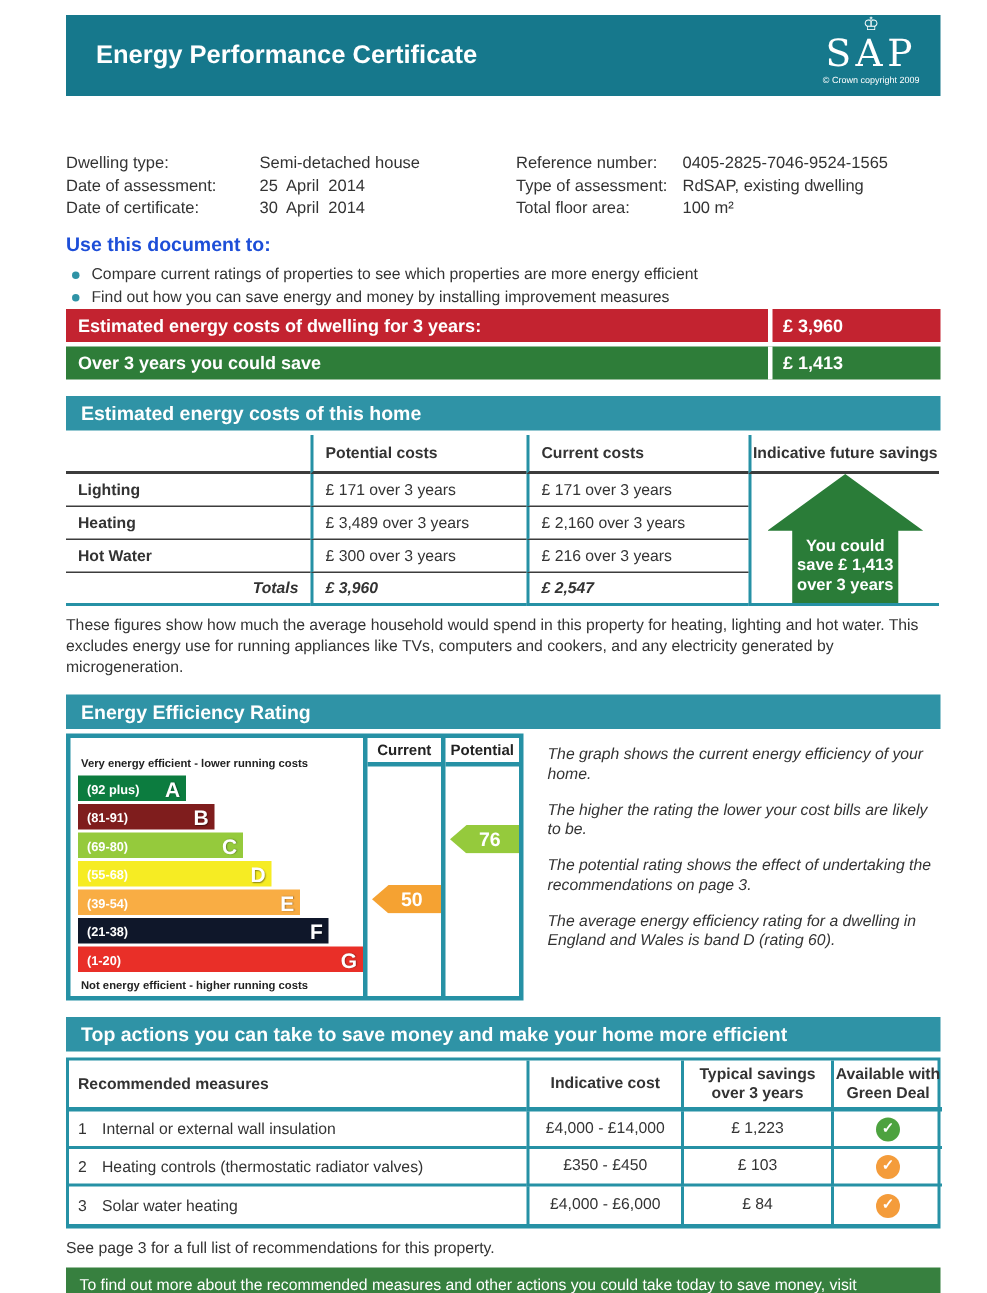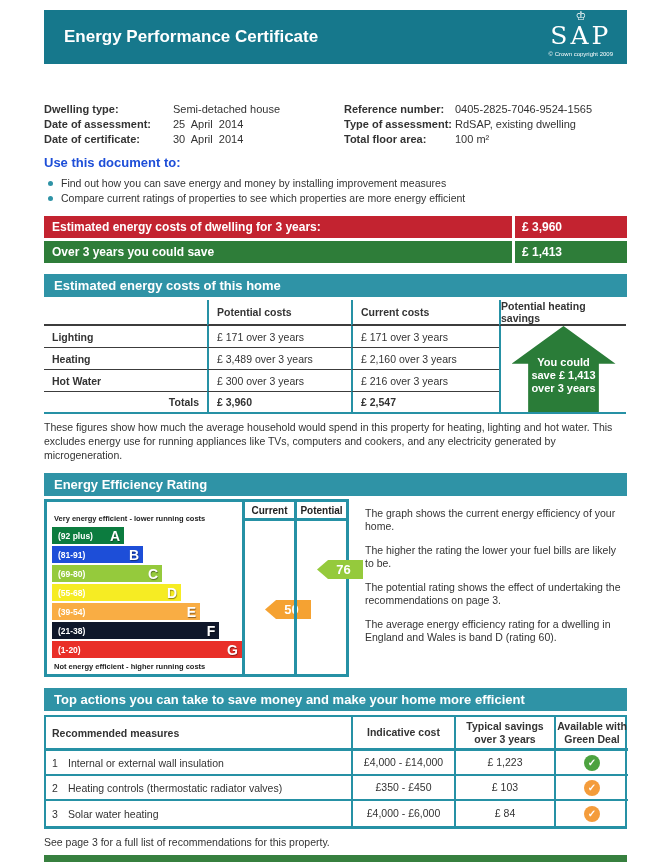--- a/index.html
+++ b/index.html
@@ -28,79 +28,79 @@
   .sap-text{font-family:"DejaVu Serif", serif;font-size:25px;letter-spacing:3px;line-height:30px;position:relative;display:inline-block;padding-top:7px;}
   .sap-crown{position:absolute;top:-3px;left:50%;transform:translateX(-50%);font-size:12px;line-height:10px;}
   .sap-copy{font-size:6px;line-height:7px;}
 
   
   .prop-grid{display:flex;margin-bottom:8px;}
   .prop-col{font-size:11px;line-height:15px;}
   .prop-col.left{width:300px;}
   .prop-col.right{flex:1;}
   .prop-row{display:flex;}
-  .prop-label{font-weight:bold;}
+  .prop-label{font-weight:normal;}
   .left .prop-label{width:129px;}
   .right .prop-label{width:111px;}
   .prop-value{white-space:pre;}
 
   
   .use-heading{color:#1d4ed8;font-weight:bold;font-size:13px;margin:4px 0 6px 0;}
   .bullet-row{display:flex;align-items:flex-start;font-size:10.5px;line-height:15px;margin-left:4px;}
   .dot{width:5px;height:5px;border-radius:50%;background:var(--section-teal);margin:5px 8px 0 0;flex:none;}
 
   
-  .banners{margin-top:10px;}
+  .banners{}
   .cost-banner{display:flex;height:22px;margin-bottom:3px;color:#fff;font-weight:bold;font-size:12px;}
   .cost-banner .lbl{flex:1;display:flex;align-items:center;padding-left:8px;}
   .cost-banner .val{width:115px;display:flex;align-items:center;padding-left:7px;border-left:3px solid #fff;}
 
   
   .section-bar{background:var(--section-teal);color:#fff;font-weight:bold;font-size:13px;height:23px;display:flex;align-items:center;padding-left:10px;margin-top:11px;}
 
   
   .costs-table{display:grid;grid-template-columns:163px 144px 148px 127px;grid-template-rows:26px 22px 22px 22px 22px;margin-top:3px;font-size:10.5px;}
   .ct-cell{display:flex;align-items:center;padding-left:8px;}
   .ct-head{font-weight:bold;border-bottom:2px solid var(--dark-line);}
   .cb{border-left:2px solid var(--line-teal);}
   .ct-row{border-bottom:1px solid var(--dark-line);}
   .ct-label{font-weight:bold;}
-  .ct-total{border-bottom:2px solid var(--line-teal);font-weight:bold;}
+  .ct-total{border-bottom:2px solid var(--line-teal);font-weight:bold;font-style:italic;}
   .ct-total.lblcell{justify-content:flex-end;padding-right:8px;}
   .ct-savings{grid-row:2 / span 4;grid-column:4;border-bottom:2px solid var(--line-teal);display:flex;align-items:center;justify-content:center;padding:0;}
   .ct-head.center{justify-content:center;padding-left:0;}
   .house-arrow{
     width:104px;height:86px;
     clip-path:polygon(50% 0%, 100% 44%, 84% 44%, 84% 100%, 16% 100%, 16% 44%, 0% 44%);
     color:#fff;font-weight:bold;font-size:11px;line-height:13px;
     display:flex;flex-direction:column;align-items:center;justify-content:flex-end;
-    padding-bottom:17px;text-align:center;
+    padding-bottom:5px;text-align:center;
   }
   .costs-note{font-size:10.5px;line-height:14px;margin-top:6px;}
 
   
   .rating-wrap{display:flex;margin-top:3px;}
   .chart{width:305px;flex:none;border:3px solid var(--line-teal);height:178px;display:flex;}
   .chart-left{flex:1;display:flex;flex-direction:column;padding:0 0 3px 5px;}
   .caption{font-size:7.5px;font-weight:bold;color:#222;}
   .caption.top{margin:12px 0 4px 2px;}
   .caption.bottom{margin:4px 0 0 2px;}
   .bands{display:flex;flex-direction:column;gap:2px;}
   .band{height:17px;display:flex;align-items:center;color:#fff;font-weight:bold;font-size:8.5px;padding-left:6px;}
   .band .letter{margin-left:auto;font-size:14px;padding-right:4px;text-shadow:0.5px 0.5px 1px rgba(0,0,0,0.45);}
   .chart-col{width:52px;flex:none;border-left:3px solid var(--line-teal);position:relative;}
   .col-head{height:19px;border-bottom:3px solid var(--line-teal);display:flex;align-items:center;justify-content:center;font-weight:bold;font-size:10px;color:#222;}
   .rating-arrow{
-    position:absolute;left:20px;width:46px;height:19px;
+    position:absolute;left:3px;width:46px;height:19px;
     clip-path:polygon(0 50%, 24% 0, 100% 0, 100% 100%, 24% 100%);
     color:#fff;font-weight:bold;font-size:13px;
     display:flex;align-items:center;justify-content:center;padding-left:7px;
   }
   .rating-notes{flex:1;padding-left:16px;font-size:10.5px;line-height:13px;}
-  .rating-notes p{margin-bottom:11px;}
+  .rating-notes p{margin-bottom:11px;font-style:italic;}
   .rating-notes p:first-child{margin-top:8px;}
 
   
   .actions-table{
     display:grid;grid-template-columns:305px 103px 100px 74px;grid-template-rows:34px 25px 25px 25px;
     border:2px solid var(--line-teal);border-bottom-width:3px;margin-top:4px;font-size:10.5px;
   }
   .at-cell{display:flex;align-items:center;}
   .at-head{font-weight:bold;border-bottom:3px solid var(--line-teal);}
   .at-head.first{padding-left:6px;}
@@ -158,44 +158,44 @@
       <div class="prop-row">
         <span class="prop-label">Total floor area:</span>
         <span class="prop-value">100 m²</span>
       </div>
     </div>
   </div>
 
   <div class="use-heading">Use this document to:</div>
   <div class="bullet-row">
     <span class="dot"></span>
-    <span>Find out how you can save energy and money by installing improvement measures</span>
+    <span>Compare current ratings of properties to see which properties are more energy efficient</span>
   </div>
   <div class="bullet-row">
     <span class="dot"></span>
-    <span>Compare current ratings of properties to see which properties are more energy efficient</span>
+    <span>Find out how you can save energy and money by installing improvement measures</span>
   </div>
 
   <div class="banners">
     <div class="cost-banner" style="background: rgb(195, 35, 48);">
       <span class="lbl">Estimated energy costs of dwelling for 3 years:</span>
       <span class="val">£ 3,960</span>
     </div>
     <div class="cost-banner" style="background: rgb(46, 125, 57);">
       <span class="lbl">Over 3 years you could save</span>
       <span class="val">£ 1,413</span>
     </div>
   </div>
 
   <div class="section-bar">Estimated energy costs of this home</div>
   <div class="costs-table">
     <div class="ct-cell ct-head"></div>
     <div class="ct-cell ct-head cb">Potential costs</div>
     <div class="ct-cell ct-head cb">Current costs</div>
-    <div class="ct-cell ct-head cb center">Potential heating savings</div>
+    <div class="ct-cell ct-head cb center">Indicative future savings</div>
 
     <div class="ct-cell ct-row ct-label">Lighting</div>
     <div class="ct-cell ct-row cb">£ 171 over 3 years</div>
     <div class="ct-cell ct-row cb">£ 171 over 3 years</div>
     <div class="ct-cell ct-savings cb">
       <div class="house-arrow" style="background: rgb(42, 124, 56);">
         <span>You could</span>
         <span>save £ 1,413</span>
         <span>over 3 years</span>
       </div>
@@ -218,21 +218,21 @@
   <div class="section-bar">Energy Efficiency Rating</div>
   <div class="rating-wrap">
     <div class="chart">
       <div class="chart-left">
         <div class="caption top">Very energy efficient - lower running costs</div>
         <div class="bands">
           <div class="band" style="width: 38%; background: rgb(12, 124, 63);">
               <span>(92 plus)</span>
               <span class="letter">A</span>
             </div>
-          <div class="band" style="width: 48%; background: #1d4ed8;">
+          <div class="band" style="width: 48%; background: #7f1d1d;">
               <span>(81-91)</span>
               <span class="letter">B</span>
             </div>
           <div class="band" style="width: 58%; background: rgb(149, 202, 60);">
               <span>(69-80)</span>
               <span class="letter">C</span>
             </div>
           <div class="band" style="width: 68%; background: rgb(246, 236, 35);">
               <span>(55-68)</span>
               <span class="letter">D</span>
@@ -256,21 +256,21 @@
         <div class="col-head">Current</div>
         <div class="rating-arrow" style="top: 98px; background: rgb(245, 162, 50);">50</div>
       </div>
       <div class="chart-col">
         <div class="col-head">Potential</div>
         <div class="rating-arrow" style="top: 58px; background: rgb(149, 202, 60);">76</div>
       </div>
     </div>
     <div class="rating-notes">
       <p>The graph shows the current energy efficiency of your home.</p>
-      <p>The higher the rating the lower your fuel bills are likely to be.</p>
+      <p>The higher the rating the lower your cost bills are likely to be.</p>
       <p>The potential rating shows the effect of undertaking the recommendations on page 3.</p>
       <p>The average energy efficiency rating for a dwelling in England and Wales is band D (rating 60).</p>
     </div>
   </div>
 
   <div class="section-bar">Top actions you can take to save money and make your home more efficient</div>
   <div class="actions-table">
     <div class="at-cell at-head first">Recommended measures</div>
     <div class="at-cell at-head at-center cb">Indicative cost</div>
     <div class="at-cell at-head at-center cb">Typical savings

